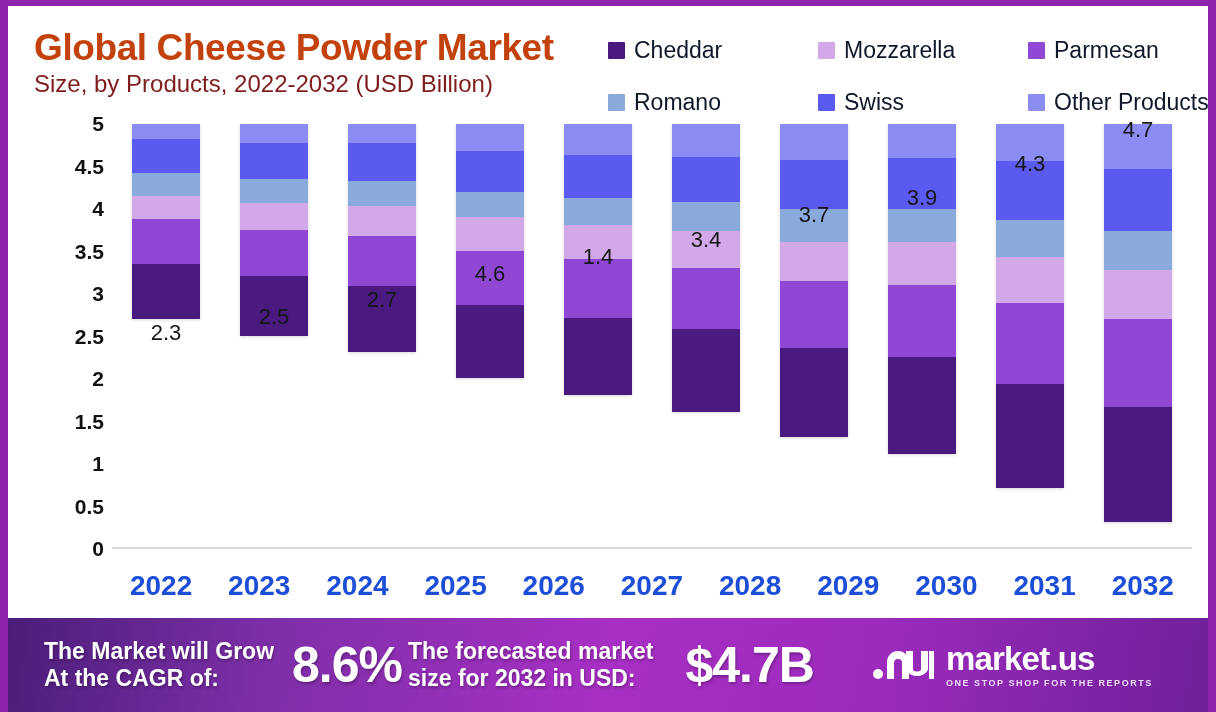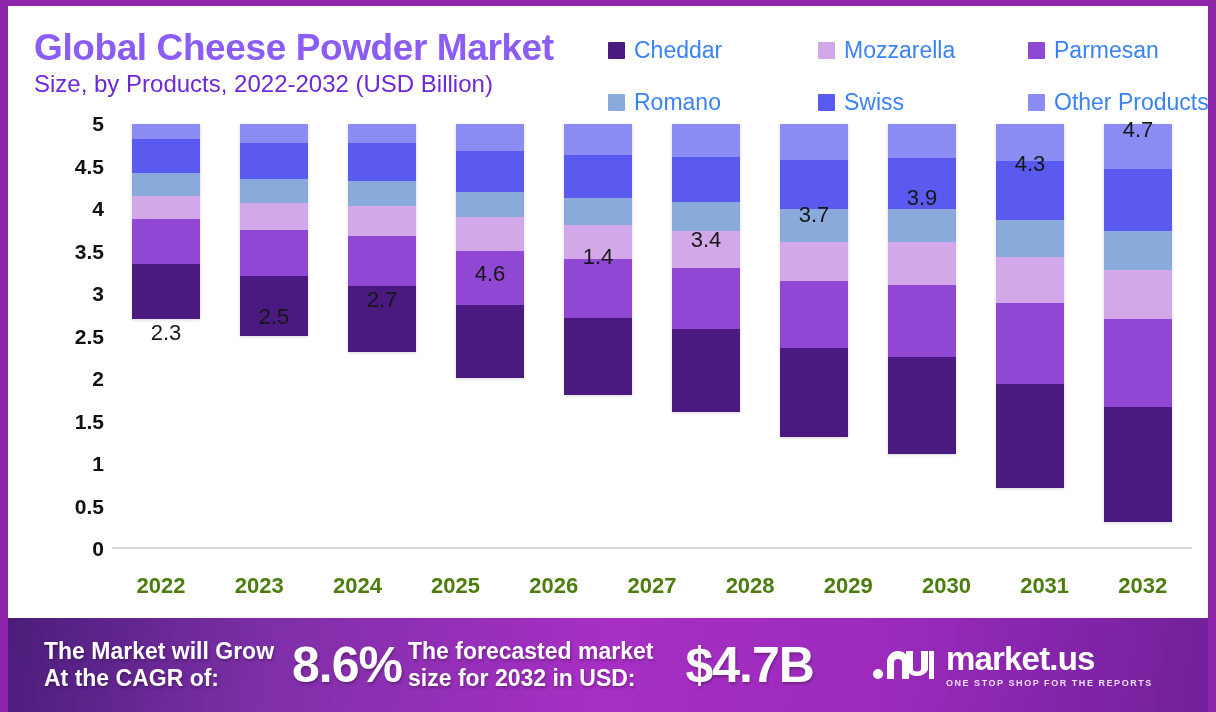--- a/index.html
+++ b/index.html
@@ -27,28 +27,28 @@
   #header {
     position: relative;
     height: 96px;
     flex: 0 0 96px;
     padding: 18px 0 0 22px;
   }
   #title-block { position: absolute; left: 26px; top: 22px; }
   #chart-title {
     font-size: 37px;
     font-weight: bold;
-    color: #8b5cf6;
+    color: #c2410c;
     letter-spacing: -0.4px;
     line-height: 40px;
     white-space: nowrap;
   }
   #chart-subtitle {
     font-size: 24px;
-    color: #6d28d9;
+    color: #7f1d1d;
     line-height: 30px;
     margin-top: 1px;
     white-space: nowrap;
   }
 
   
   #legend {
     position: absolute;
     left: 600px; top: 32px;
     width: 600px;
@@ -58,21 +58,21 @@
     align-items: start;
   }
   .legend-item { display: flex; align-items: center; gap: 9px; }
   .legend-swatch {
     width: 17px; height: 17px;
     flex: 0 0 17px;
     border-radius: 1px;
   }
   .legend-label {
     font-size: 23px;
-    color: #3b82f6;
+    color: #0f172a;
     white-space: nowrap;
     line-height: 24px;
   }
 
   
   #plot-area {
     position: relative;
     flex: 1 1 auto;
     margin: 0 0 0 0;
   }
@@ -133,23 +133,23 @@
     position: absolute;
     left: 104px; right: 16px;
     top: 452px; height: 40px;
     display: flex;
     justify-content: space-around;
     align-items: center;
   }
   .x-tick {
     width: 68px;
     text-align: center;
-    font-size: 22px;
-    font-weight: bold;
-    color: #4d7c0f;
+    font-size: 28px;
+    font-weight: bold;
+    color: #1d4ed8;
     margin-top: 24px;
   }
 
   
   #footer {
     flex: 0 0 94px;
     height: 94px;
     position: relative;
     background: linear-gradient(100deg,
                 #4b1d7a 0%, #7e2fa8 22%, #a82fc4 50%,

